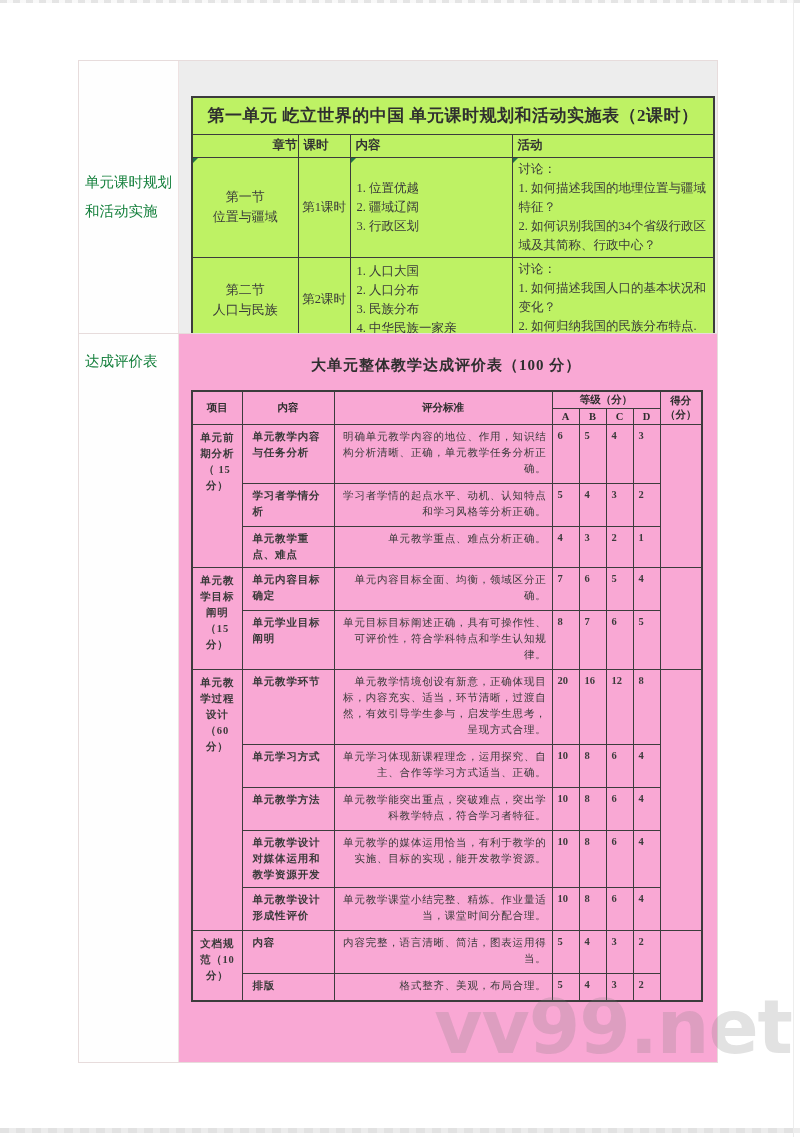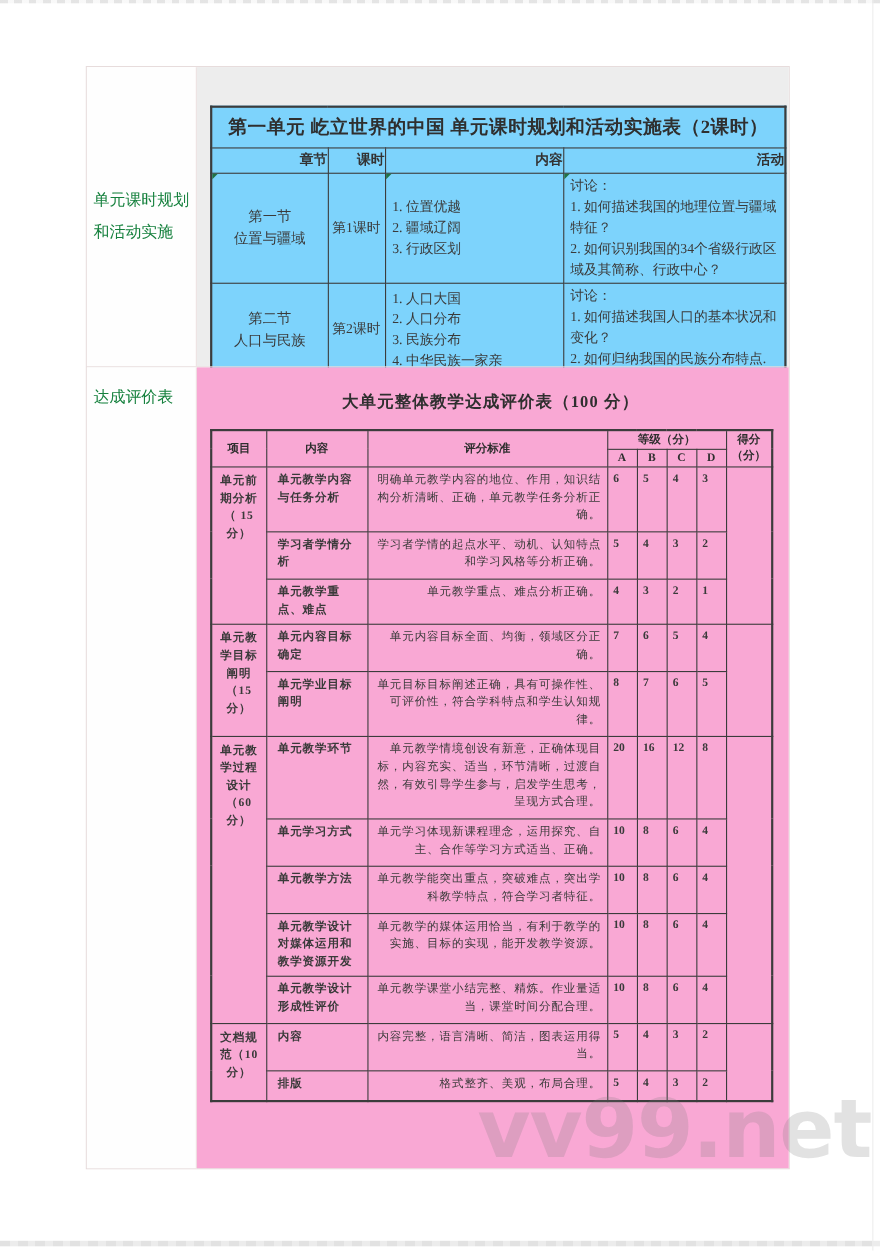--- a/index.html
+++ b/index.html
@@ -22,27 +22,27 @@
   .side-cell { width:100px; background:#fefefe; border-right:1px solid #eee2e2; flex-shrink:0; }
   .side-cell-1 { display:flex; align-items:center; justify-content:center; }
   .side-label { font-size:14.5px; line-height:29px; text-align:left; color:#15803d; padding:0 6px; }
   .side-cell-2 { padding-top:13px; text-align:center; }
 
   .main-1 { flex:1; background:#ededed; padding:35px 0 0 12px; }
   .main-2 { flex:1; background:#f9a8d4; padding:16px 0 0 12px; position:relative; }
 
   
   table { border-collapse:collapse; }
-  .t1 { width:522px; border:2px solid #3c3c3c; background:#7dd3fc; table-layout:fixed;padding-left:20px; }
+  .t1 { width:522px; border:2px solid #3c3c3c; background:#bef264; table-layout:fixed;padding-left:20px; }
   .t1 td, .t1 th { border:1px solid #3c3c3c; vertical-align:middle; }
   .t1-title { font-size:17px; font-weight:600; text-align:center; height:37px;
     letter-spacing:.5px; color:#2f2f2f; }
   .t1-head th { font-size:12.5px; font-weight:600; height:23px; color:#333; }
   .t1-head th.c { text-align:right; }
-  .t1-head th.l { text-align:right; padding-left:5px; }
+  .t1-head th.l { text-align:left; padding-left:5px; }
   .t1 .c-chapter { text-align:center; white-space:pre-line; font-size:13px; line-height:20px; }
   .t1 .c-period { text-align:center; font-size:12.5px; }
   .t1 .c-content { white-space:pre-line; font-size:12.5px; line-height:19px; padding:4px 4px 4px 6px; }
   .t1 .c-activity { white-space:pre-line; font-size:12.5px; line-height:19px;
     padding:2px 4px 2px 6px; vertical-align:top; }
   .t1 .row-1 td { height:80px; }
   .t1 .row-2 td { height:86px; }
   td.gmark { position:relative; }
   td.gmark::before { content:""; position:absolute; top:0; left:0; width:0; height:0;
     border-top:5px solid #217346; border-right:5px solid transparent; }

